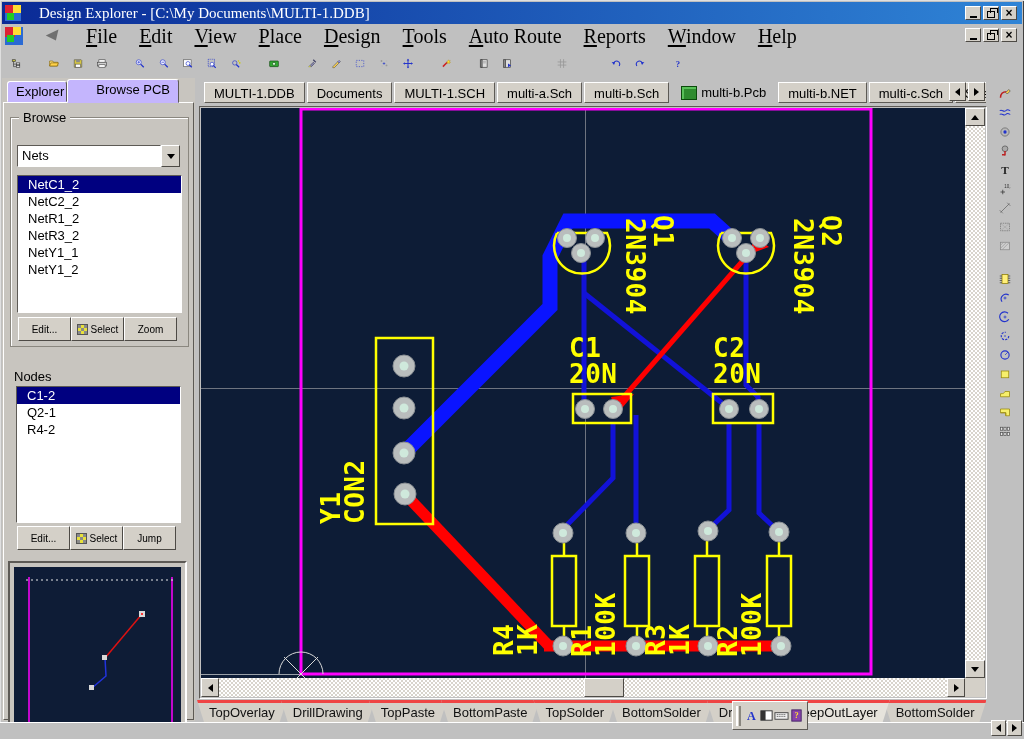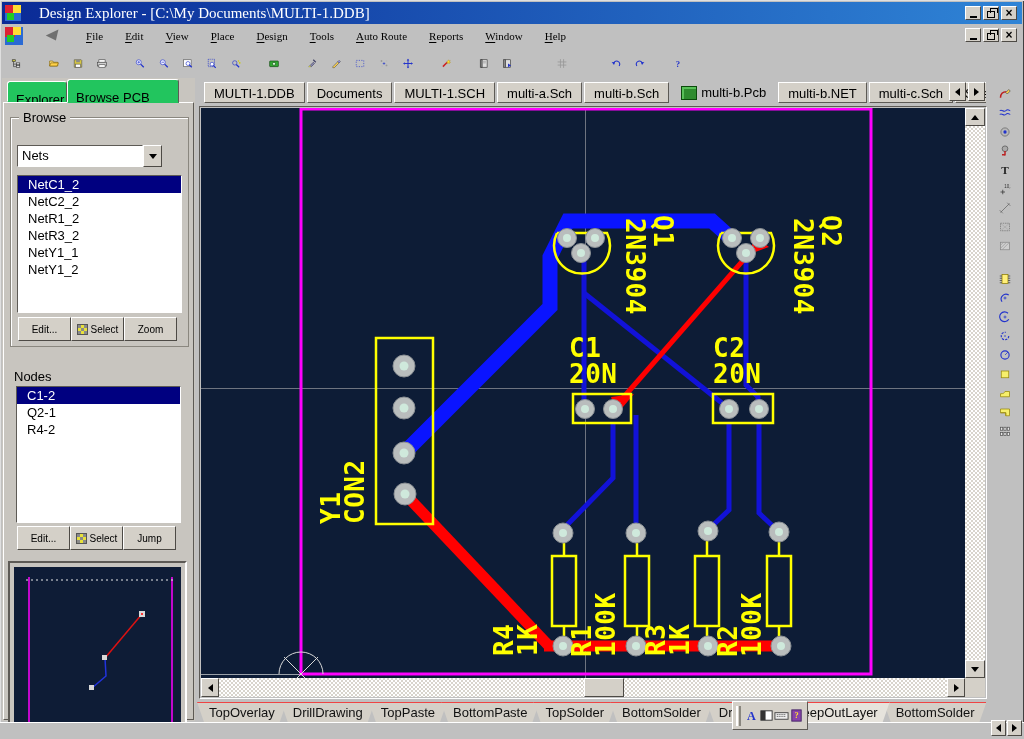--- a/index.html
+++ b/index.html
@@ -22,39 +22,39 @@
   .g-min{display:block;width:7px;height:2px;background:#000;margin-top:7px;}
   .g-restore{position:relative;display:block;width:6px;height:5px;border:1px solid #000;background:transparent;margin-top:3px;}
   .g-restore::before{content:"";position:absolute;left:2px;top:-4px;width:6px;height:4px;border:1px solid #000;border-bottom:none;}
   .g-close{font-size:12px;font-weight:bold;}
   
   .menubar{position:absolute;left:2px;top:24px;width:1020px;height:24px;display:flex;align-items:center;}
   .menubar .appicon{width:18px;height:18px;}
   .sysarrow{width:0;height:0;border-left:7px solid transparent;border-right:7px solid transparent;
             border-top:9px solid #6f6f6f;margin-left:24px;transform:rotate(-25deg);}
   .menu-items{display:flex;margin-left:14px;}
-  .menu-item{font-family:"Liberation Serif",serif;font-size:11px;padding:2px 11px;white-space:nowrap;}
+  .menu-item{font-family:"Liberation Serif",serif;font-size:20px;padding:2px 11px;white-space:nowrap;}
   .menu-item u{text-underline-offset:2px;}
   
   .toolbar{position:absolute;left:2px;top:48px;width:1020px;height:30px;display:flex;align-items:center;padding-left:2px;box-sizing:border-box;}
   .tbtn{width:24px;height:24px;background:transparent;border:1px solid transparent;display:flex;align-items:center;justify-content:center;}
   .tbtn svg{width:17px;height:17px;}
   .gap1{margin-left:14px;}
   .gap2{margin-left:30px;}
   
   .leftpanel{position:absolute;left:2px;top:78px;width:193px;height:643px;background:#c8c5bf;}
-  .ptab{position:absolute;top:3px;height:21px;padding:10px 8px 0;background:#22c55e;
-        border:1px solid;border-color:#fff #5d5a55 transparent #fff;border-radius:3px 3px 0 0;box-sizing:border-box;}
+  .ptab{position:absolute;top:3px;height:21px;padding:2px 8px 0;background:#c4b5fd;
+        border:1px solid;border-color:#fff #5d5a55 transparent #fff;border-radius:3px 3px 0 0;box-sizing:border-box;text-align:right;}
   .ptab.active{top:1px;height:24px;z-index:3;font-size:13px;}
   .pbody{position:absolute;left:1px;top:24px;right:1px;bottom:1px;background:#c8c5bf;
          border:1px solid;border-color:#fff #5d5a55 #5d5a55 #fff;}
   .group{position:absolute;left:6px;top:14px;width:177px;height:228px;border:1px solid #8a877f;
          box-shadow:inset 1px 1px 0 #fff;}
   .group-label{position:absolute;top:-8px;left:8px;background:#c8c5bf;padding:0 4px;}
-  .combo{position:absolute;left:6px;top:27px;width:145px;height:22px;display:flex;}
+  .combo{position:absolute;left:6px;top:27px;width:163px;height:22px;display:flex;}
   .combo .cfield{flex:1;background:#fff;border:1px solid;border-color:#5d5a55 #fff #fff #5d5a55;
                  padding:2px 4px;box-sizing:border-box;}
   .combo .cbtn{width:19px;height:22px;}
   .tri-d{width:0;height:0;border-left:4px solid transparent;border-right:4px solid transparent;border-top:5px solid #000;}
   .tri-u{width:0;height:0;border-left:4px solid transparent;border-right:4px solid transparent;border-bottom:5px solid #000;}
   .tri-l{width:0;height:0;border-top:4px solid transparent;border-bottom:4px solid transparent;border-right:5px solid #000;}
   .tri-r{width:0;height:0;border-top:4px solid transparent;border-bottom:4px solid transparent;border-left:5px solid #000;}
   .listbox{position:absolute;background:#fff;border:1px solid;border-color:#5d5a55 #fff #fff #5d5a55;overflow:hidden;}
   .li{height:17px;line-height:17px;padding-left:10px;white-space:nowrap;}
   .li.sel{background:var(--select_bg,#000080);color:#fff;}
@@ -91,21 +91,21 @@
   
   .righttools{position:absolute;left:988px;top:80px;width:34px;height:640px;display:flex;flex-direction:column;align-items:center;padding-top:4px;box-sizing:border-box;}
   .rbtn{width:24px;height:19px;background:transparent;border:none;display:flex;align-items:center;justify-content:center;}
   .rbtn svg{width:17px;height:16px;}
   .rgap{margin-top:14px;}
   
   .layerbar{position:absolute;left:197px;top:698px;width:827px;height:24px;display:flex;align-items:flex-end;overflow:hidden;}
   .ltabs{display:contents;}
   .ltab{height:19px;line-height:19px;padding:0 12px;margin-right:-6px;background:#d4d0c8;white-space:nowrap;flex:0 0 auto;
         clip-path:polygon(0 0,100% 0,calc(100% - 7px) 100%,7px 100%);
-        border-top:1px solid #ef4444;font-size:13px;color:#111;}
+        border-top:3px solid #ef4444;font-size:13px;color:#111;}
   .ltab.active{background:#e6e3dc;z-index:2;}
   .layerarrows{position:absolute;right:2px;bottom:3px;display:flex;gap:1px;z-index:5;}
   .layerarrows .sbtn{width:15px;height:16px;}
   
   .minibar{position:absolute;left:732px;top:701px;width:76px;height:29px;z-index:6;
            background:#d4d0c8;border:1px solid;border-color:#fff #5d5a55 #5d5a55 #fff;
            display:flex;align-items:center;padding:0 3px;box-sizing:border-box;}
   .grip{width:3px;height:20px;border-left:2px solid #fff;border-right:2px solid #8a877f;margin-right:3px;}
   .mbtn{width:16px;height:16px;background:transparent;border:none;padding:0;margin:0 0px;display:flex;align-items:center;justify-content:center;}
   .mbtn svg{width:15px;height:15px;}

